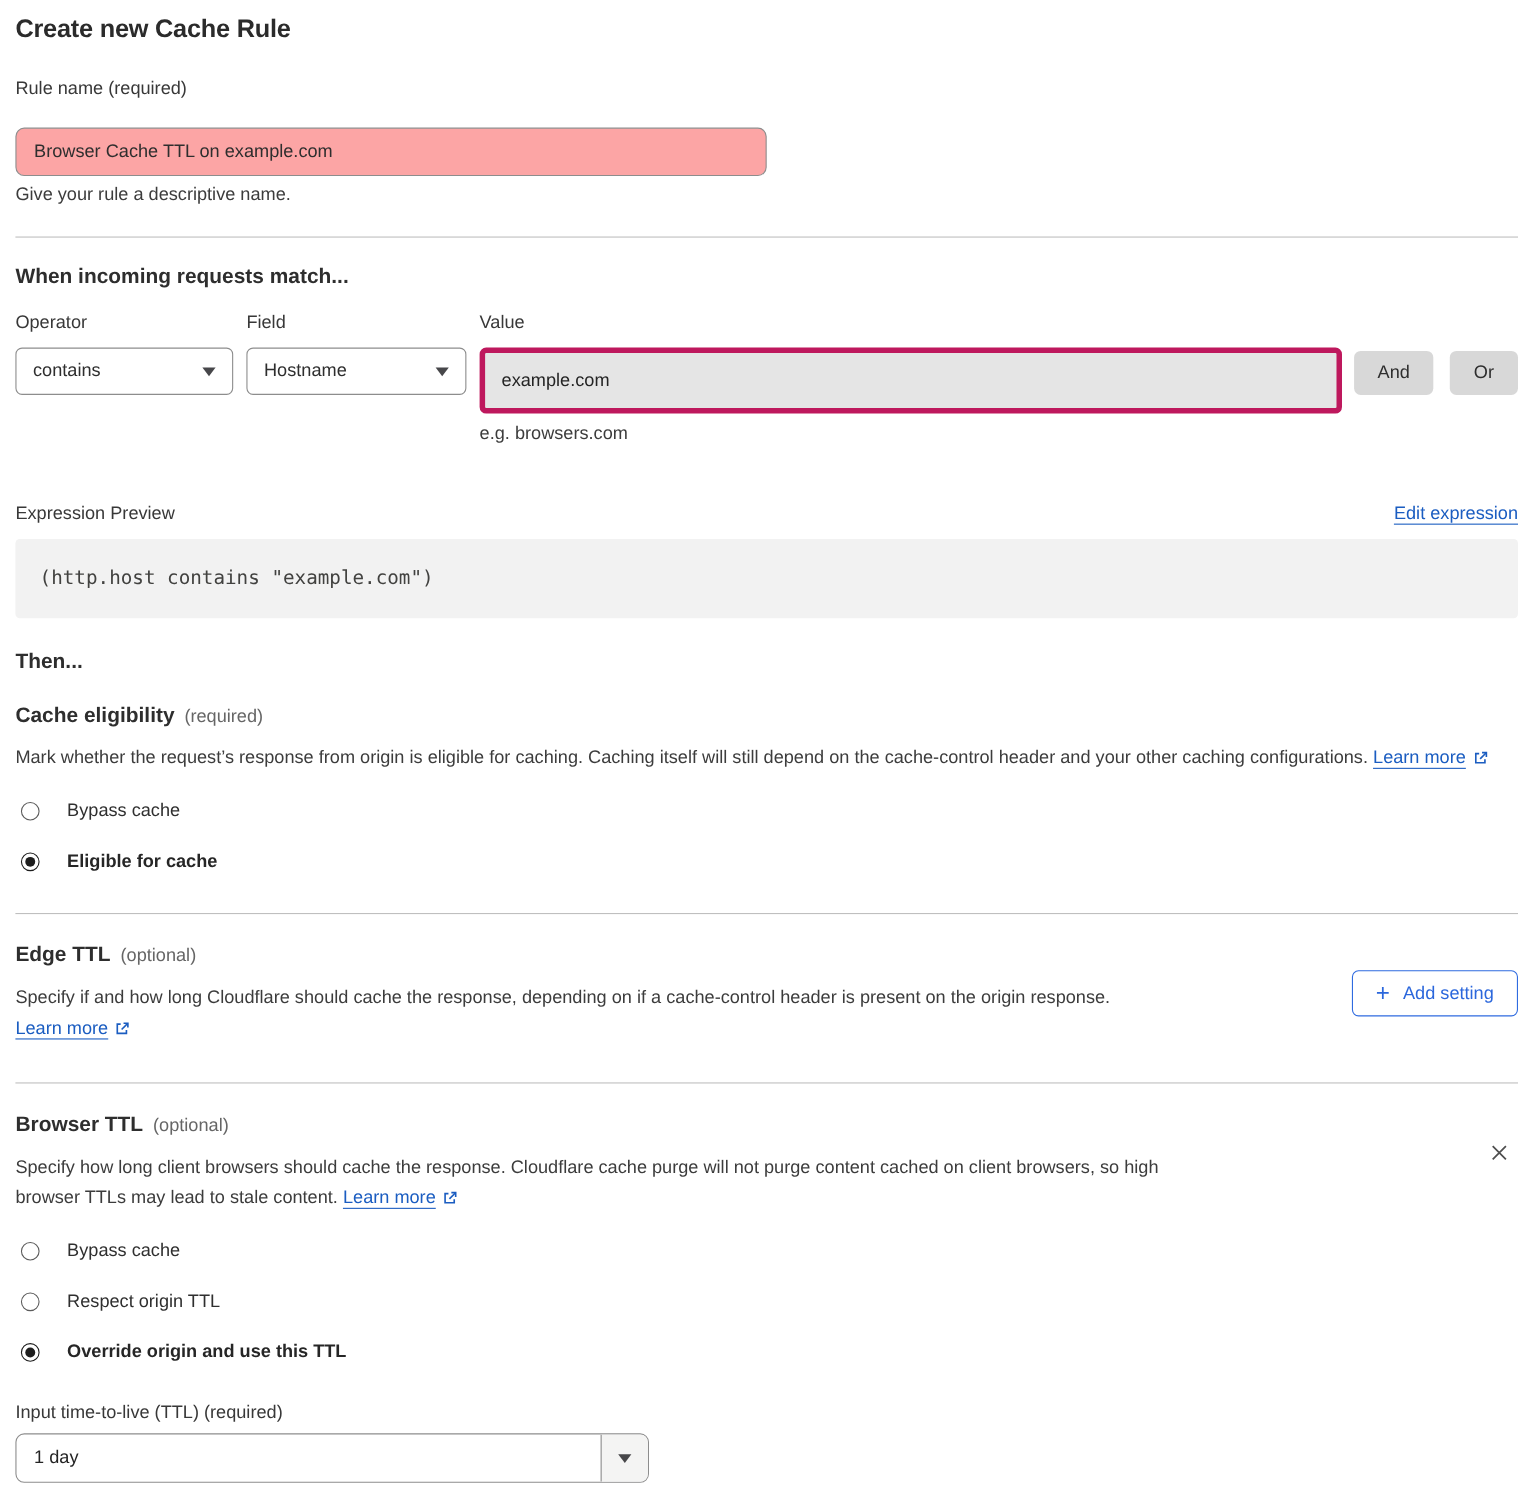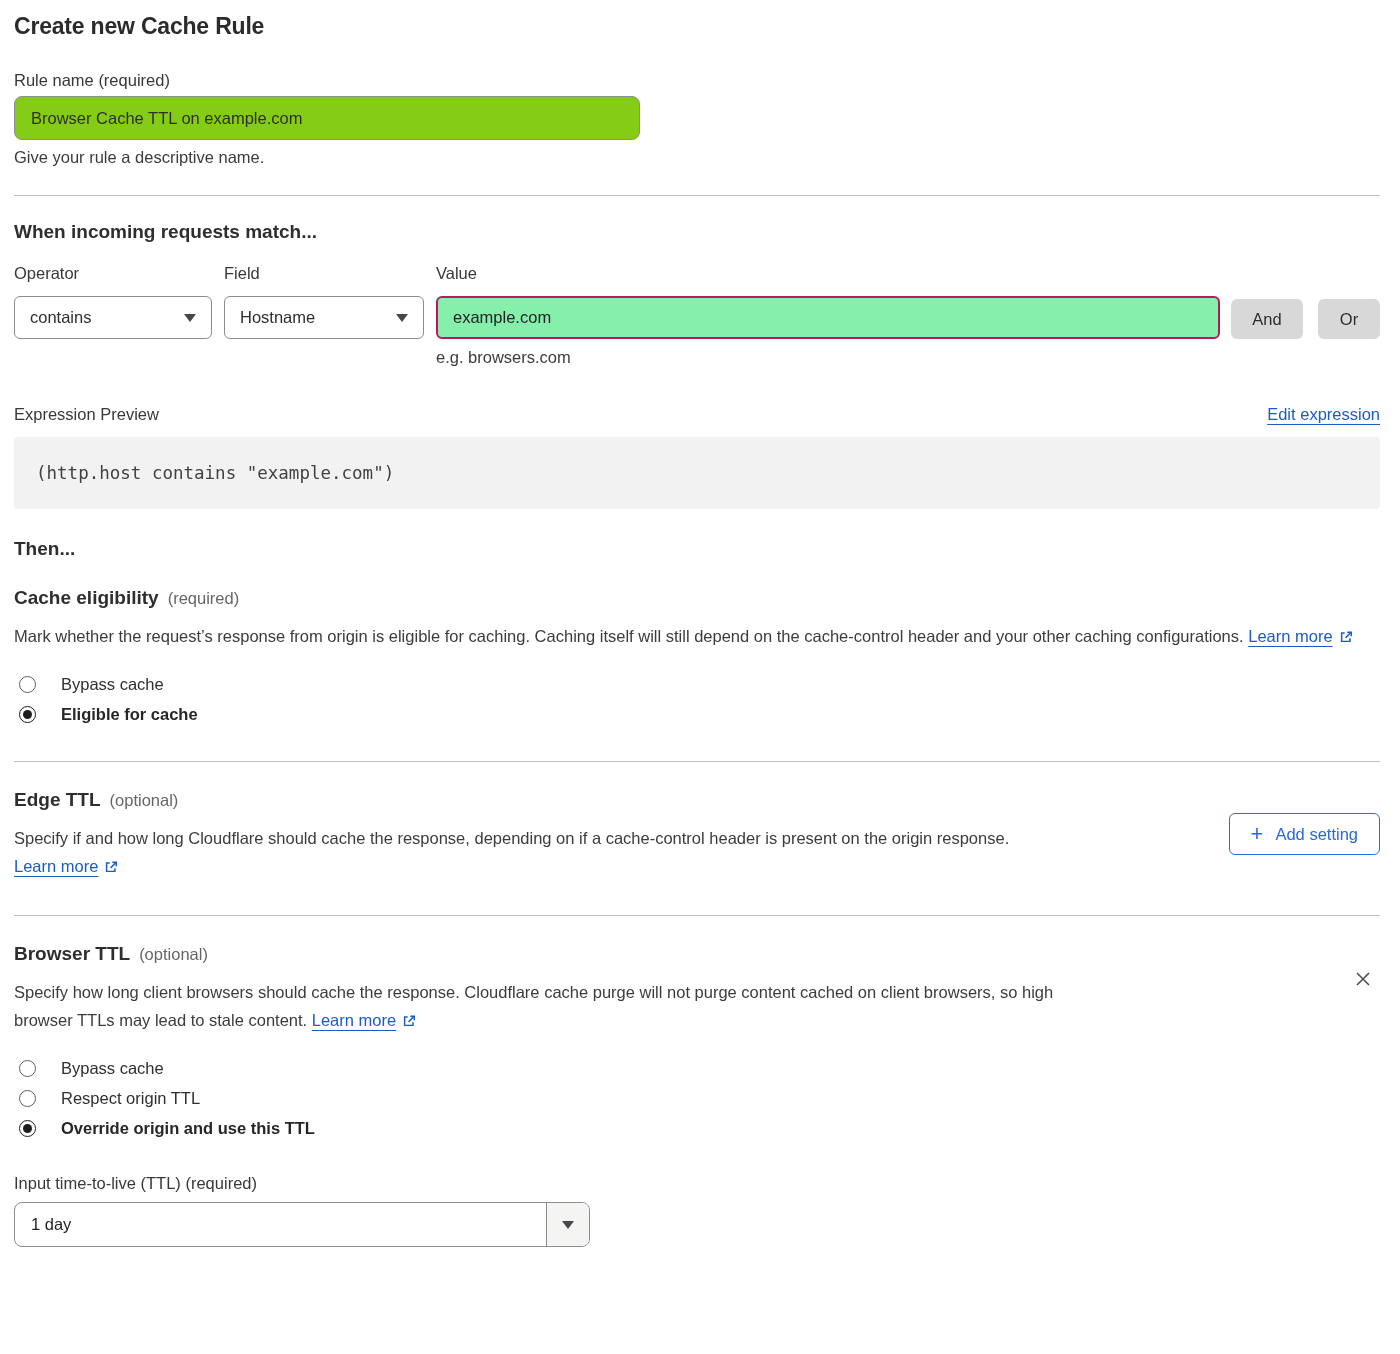--- a/index.html
+++ b/index.html
@@ -21,31 +21,31 @@
   }
 
   .field-label {
     display: block;
     font-size: 16.5px;
     margin-top: 31px;
     color: #383838;
   }
   .text-input {
     display: block;
-    margin-top: 6px;
-    width: 626px;
+    margin-top: 26px;
+    width: 683px;
     height: 44px;
     border: 1px solid #8d8d8d;
     border-radius: 8px;
     padding: 0 16px;
     font-size: 16.5px;
     font-family: "Liberation Sans", sans-serif;
     color: #2e2e2e;
     outline: none;
-    background: #84cc16;
+    background: #fca5a5;
   }
   .helper-text { margin-top: 8px; font-size: 16.5px; color: #3c3c3c; }
 
   hr.divider {
     border: none;
     border-top: 1px solid #bfbfbf;
     margin: 28px 0 0 0;
   }
 
   h2.section-heading {
@@ -76,24 +76,24 @@
     cursor: pointer;
   }
   .caret {
     width: 0; height: 0;
     border-left: 6px solid transparent;
     border-right: 6px solid transparent;
     border-top: 8px solid #47474a;
   }
   .value-input {
     width: 100%;
-    height: 43px;
-    border: 2px solid #be185d;
+    height: 60px;
+    border: 5px solid #be185d;
     border-radius: 6px;
-    background: #86efac;
+    background: #e5e5e5;
     padding: 0 15px;
     font-size: 16.5px;
     font-family: "Liberation Sans", sans-serif;
     color: #242424;
     outline: none;
   }
   .gray-btn {
     height: 40px;
     margin-top: 35px;
     border: none;
@@ -106,21 +106,21 @@
   }
   .and-btn { width: 72px; margin-right: 15px; }
   .or-btn  { width: 62px; }
   .value-helper { margin-top: 9px; font-size: 16.5px; color: #3c3c3c; }
 
   
   .expr-header {
     display: flex;
     justify-content: space-between;
     align-items: flex-end;
-    margin-top: 38px;
+    margin-top: 54px;
   }
   .expr-label { font-size: 16.5px; color: #383838; }
   a.text-link {
     color: #1b5dc1;
     font-size: 16.5px;
     text-decoration: underline;
     text-underline-offset: 4px;
     cursor: pointer;
   }
   .code-box {
@@ -161,21 +161,21 @@
     white-space: nowrap;
   }
   .ext-icon { margin-left: 6px; vertical-align: -2px; color: #1b5dc1; }
 
   
   .radio-group { margin-top: 25px; }
   .radio-row {
     display: flex;
     align-items: center;
     margin-left: 5px;
-    margin-top: 11px;
+    margin-top: 27px;
     cursor: pointer;
   }
   .radio-row:first-child { margin-top: 0; }
   .radio-circle {
     width: 17px; height: 17px;
     border: 1.6px solid #5c5c5c;
     border-radius: 50%;
     display: flex; align-items: center; justify-content: center;
     flex: none;
     background: #fff;

